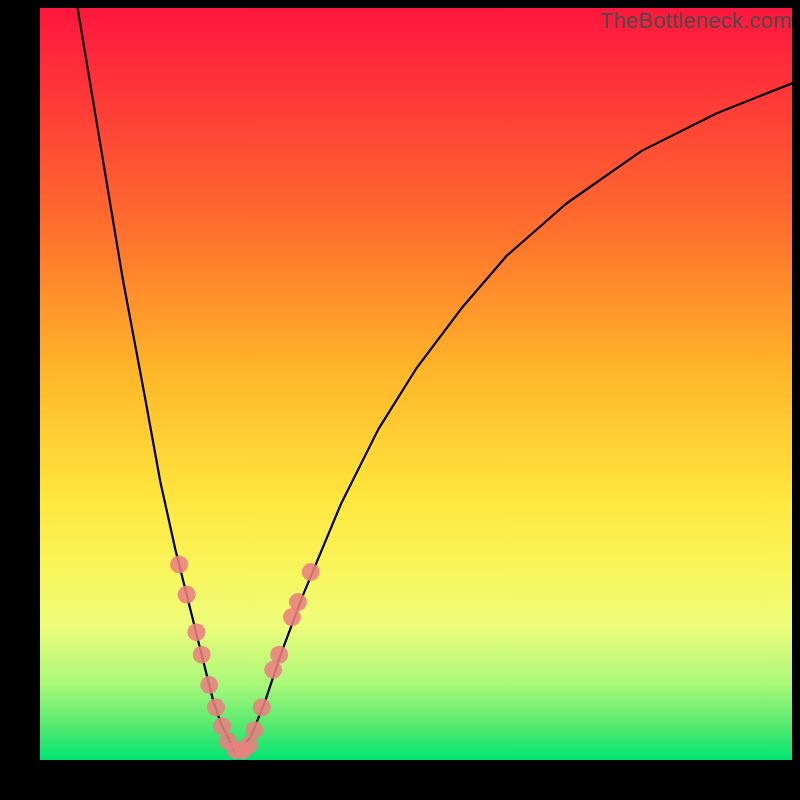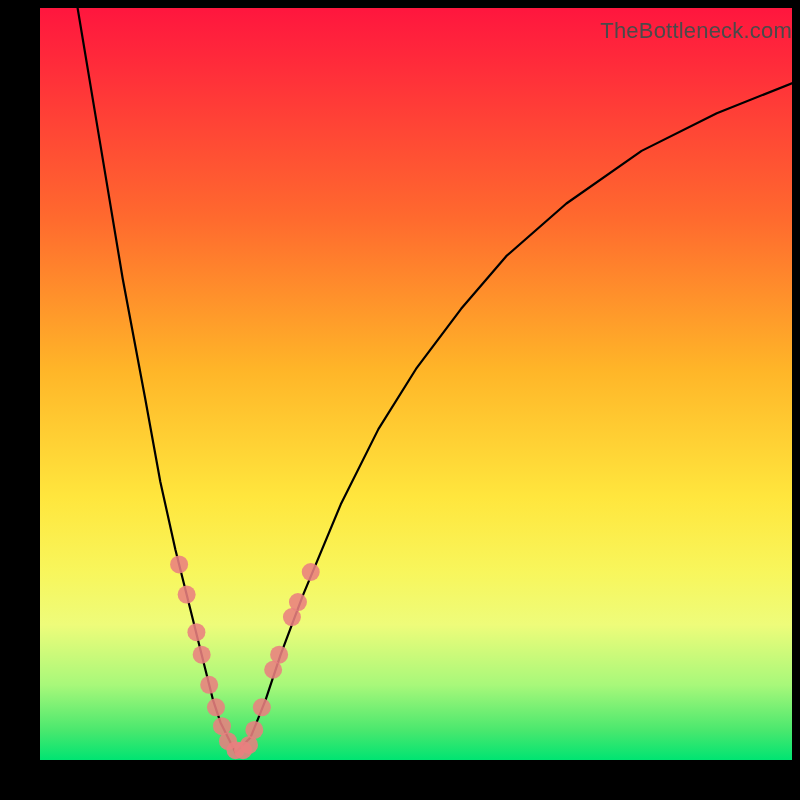--- a/index.html
+++ b/index.html
@@ -38,21 +38,21 @@
     );
     overflow: hidden;
   }
   svg.curve {
     position: absolute;
     left: 0;
     top: 0;
   }
   .watermark {
     position: absolute;
-    top: 18px;
+    top: 8px;
     right: 8px;
     font-size: 22px;
     font-weight: 400;
     color: #4a4a4a;
     letter-spacing: 0.2px;
     user-select: none;
   }
 </style>
 </head>
 <body>

